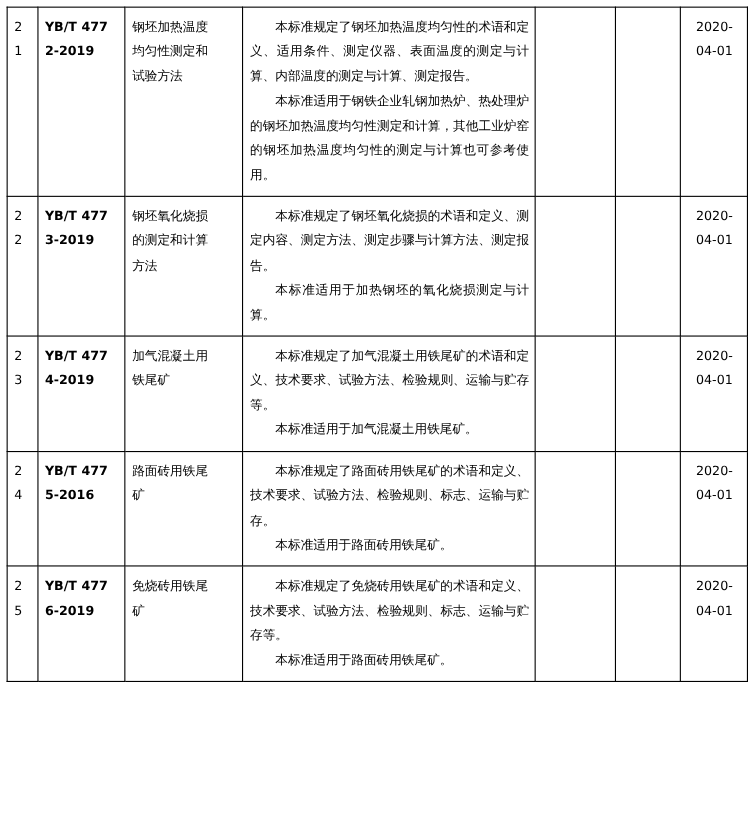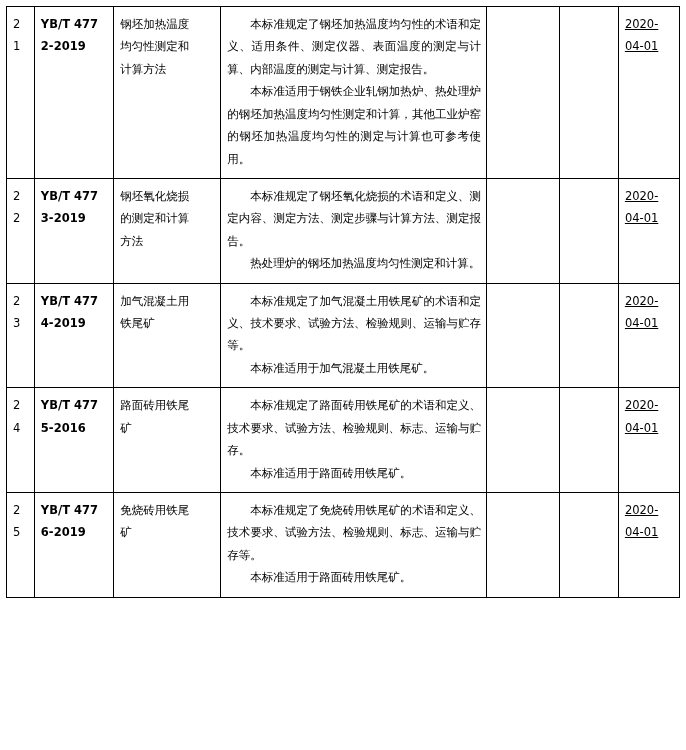--- a/index.html
+++ b/index.html
@@ -56,23 +56,22 @@
   td.name {
     text-align: left;
   }
   td.desc {
     text-align: justify;
     text-align-last: left;
     padding-left: 7px;
     padding-right: 7px;
   }
   td.date {
-    text-align: left;
+    text-align: center;
     padding-left: 7px;
-    text-decoration: underline;
   }
   td.empty { }
 
   .p-indent {
     text-indent: 2em;
     margin: 0;
   }
   .num-line { display: block; }
   .code-line { display: block; white-space: nowrap; font-weight: bold; }
   .name-line { display: block; }
@@ -99,21 +98,21 @@
           <span class="num-line">2</span>
           <span class="num-line">1</span>
         </td>
         <td class="code">
           <span class="code-line">YB/T 477</span>
           <span class="code-line">2-2019</span>
         </td>
         <td class="name">
           <span class="name-line">钢坯加热温度</span>
           <span class="name-line">均匀性测定和</span>
-          <span class="name-line">计算方法</span>
+          <span class="name-line">试验方法</span>
         </td>
         <td class="desc">
           <p class="p-indent">本标准规定了钢坯加热温度均匀性的术语和定义、适用条件、测定仪器、表面温度的测定与计算、内部温度的测定与计算、测定报告。</p>
           <p class="p-indent">本标准适用于钢铁企业轧钢加热炉、热处理炉的钢坯加热温度均匀性测定和计算，其他工业炉窑的钢坯加热温度均匀性的测定与计算也可参考使用。</p>
         </td>
         <td class="empty"></td>
         <td class="empty"></td>
         <td class="date">
           <span class="date-line">2020-</span>
           <span class="date-line">04-01</span>
@@ -129,21 +128,21 @@
           <span class="code-line">YB/T 477</span>
           <span class="code-line">3-2019</span>
         </td>
         <td class="name">
           <span class="name-line">钢坯氧化烧损</span>
           <span class="name-line">的测定和计算</span>
           <span class="name-line">方法</span>
         </td>
         <td class="desc">
           <p class="p-indent">本标准规定了钢坯氧化烧损的术语和定义、测定内容、测定方法、测定步骤与计算方法、测定报告。</p>
-          <p class="p-indent">热处理炉的钢坯加热温度均匀性测定和计算。</p>
+          <p class="p-indent">本标准适用于加热钢坯的氧化烧损测定与计算。</p>
         </td>
         <td class="empty"></td>
         <td class="empty"></td>
         <td class="date">
           <span class="date-line">2020-</span>
           <span class="date-line">04-01</span>
         </td>
       </tr>
 
       <tr>

